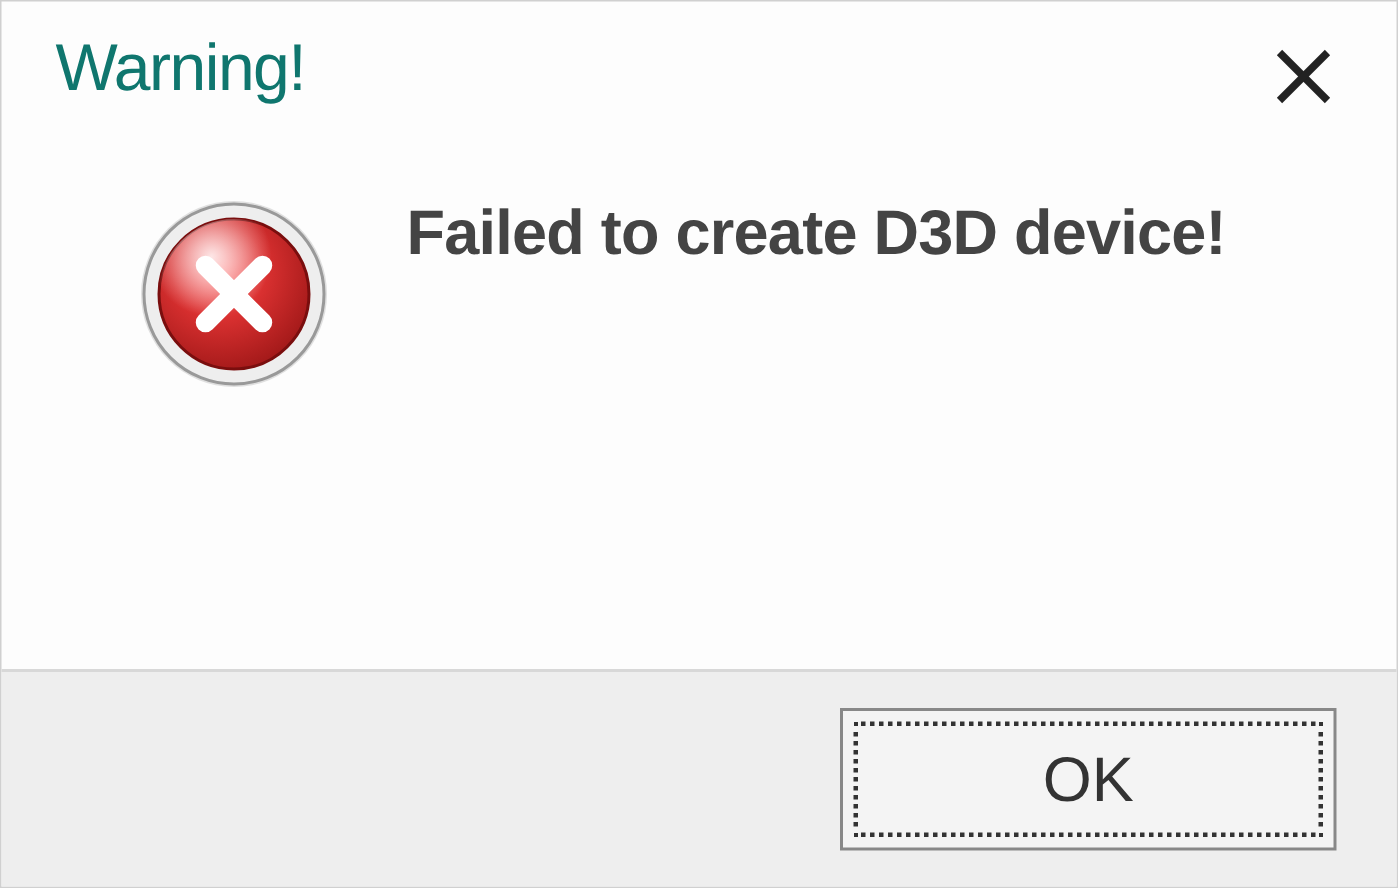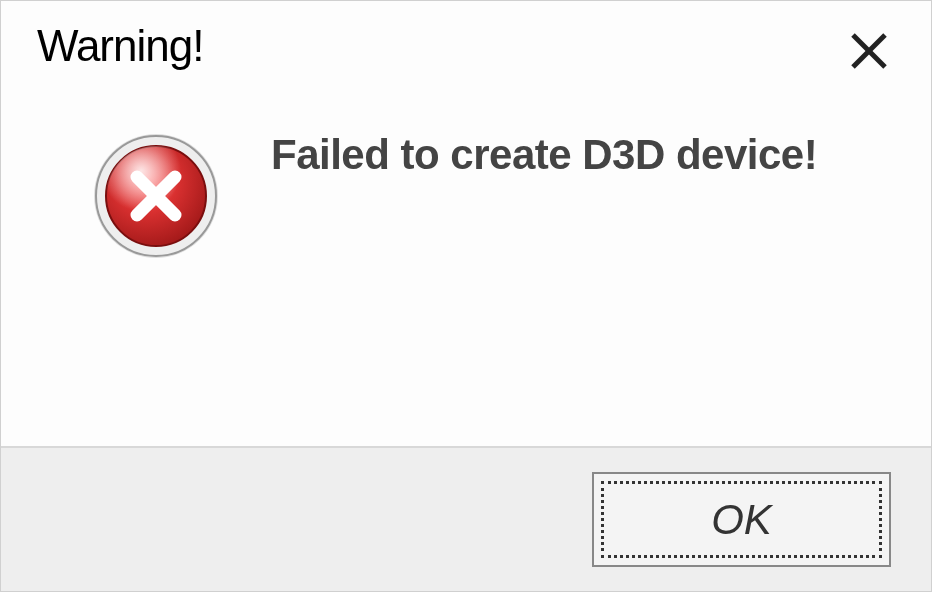--- a/index.html
+++ b/index.html
@@ -25,21 +25,21 @@
     .titlebar {
       display: flex;
       justify-content: space-between;
       align-items: flex-start;
       padding: 20px 28px 0 36px;
       height: 90px;
     }
     .title {
       font-size: 44px;
       font-weight: 400;
-      color: #000000;
+      color: #0f766e;
       letter-spacing: -1px;
     }
     .close-btn {
       font-size: 48px;
       color: #222;
       cursor: pointer;
       line-height: 1;
       padding: 8px 12px;
       user-select: none;
     }
@@ -63,35 +63,34 @@
     .footer {
       background: #eeeeee;
       border-top: 2px solid #d8d8d8;
       height: 145px;
       display: flex;
       justify-content: flex-end;
       align-items: center;
       padding-right: 40px;
     }
     .ok-button {
-      width: 299px;
+      width: 331px;
       height: 95px;
       background: #f4f4f4;
       border: 2px solid #888;
       font-size: 42px;
       font-weight: 400;
       color: #333;
       cursor: pointer;
       position: relative;
       display: flex;
       align-items: center;
       justify-content: center;
       outline: 3px dotted #333;
       outline-offset: -12px;
-      font-style: italic;
     }
   </style>
 </head>
 <body>
 
 <div class="dialog">
   <div class="titlebar">
     <div class="title">Warning!</div>
     <div class="close-btn">
       <svg width="44" height="44" viewBox="0 0 44 44">

